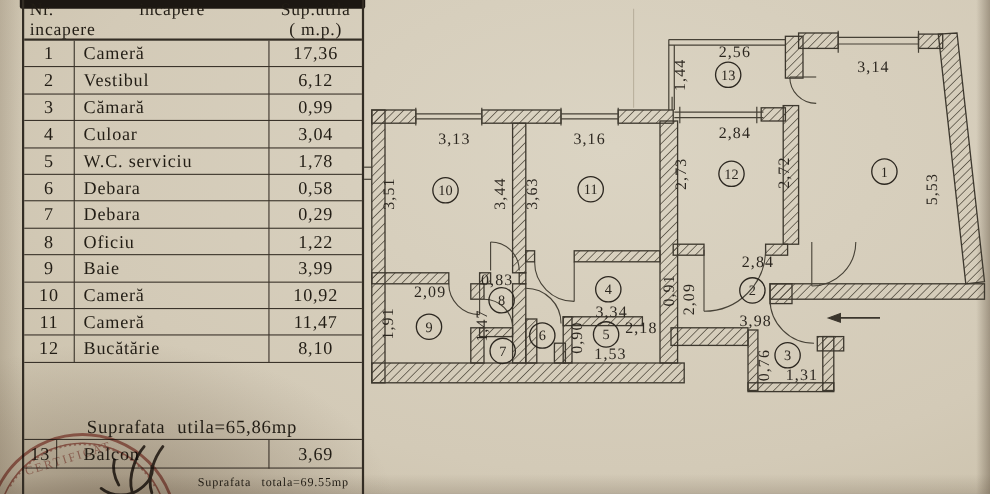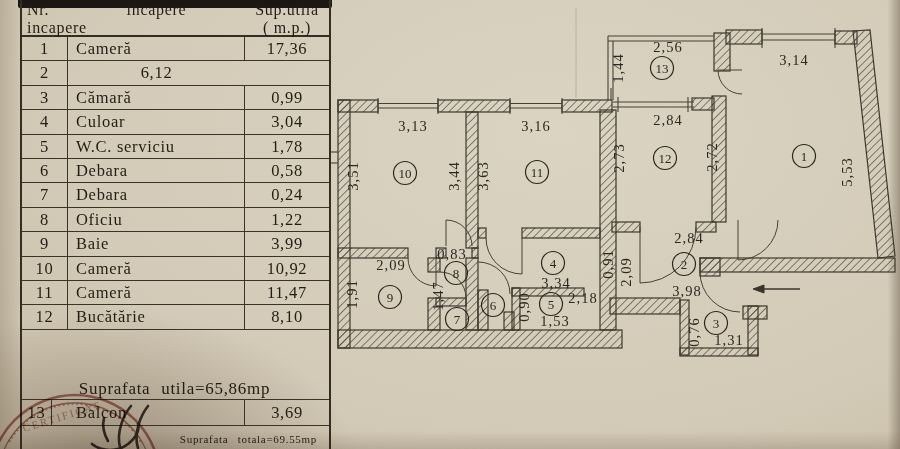--- a/index.html
+++ b/index.html
@@ -76,20 +76,21 @@
     </div>
 
     <div>
         <div class="t-row">
           <div class="cell c-nr">1</div>
           <div class="cell c-name">Cameră</div>
           <div class="cell c-val">17,36</div>
         </div>
         <div class="t-row">
           <div class="cell c-nr">2</div>
+          <div class="cell c-name">Vestibul</div>
           <div class="cell c-val">6,12</div>
         </div>
         <div class="t-row">
           <div class="cell c-nr">3</div>
           <div class="cell c-name">Cămară</div>
           <div class="cell c-val">0,99</div>
         </div>
         <div class="t-row">
           <div class="cell c-nr">4</div>
           <div class="cell c-name">Culoar</div>
@@ -101,21 +102,21 @@
           <div class="cell c-val">1,78</div>
         </div>
         <div class="t-row">
           <div class="cell c-nr">6</div>
           <div class="cell c-name">Debara</div>
           <div class="cell c-val">0,58</div>
         </div>
         <div class="t-row">
           <div class="cell c-nr">7</div>
           <div class="cell c-name">Debara</div>
-          <div class="cell c-val">0,24</div>
+          <div class="cell c-val">0,29</div>
         </div>
         <div class="t-row">
           <div class="cell c-nr">8</div>
           <div class="cell c-name">Oficiu</div>
           <div class="cell c-val">1,22</div>
         </div>
         <div class="t-row">
           <div class="cell c-nr">9</div>
           <div class="cell c-name">Baie</div>
           <div class="cell c-val">3,99</div>

